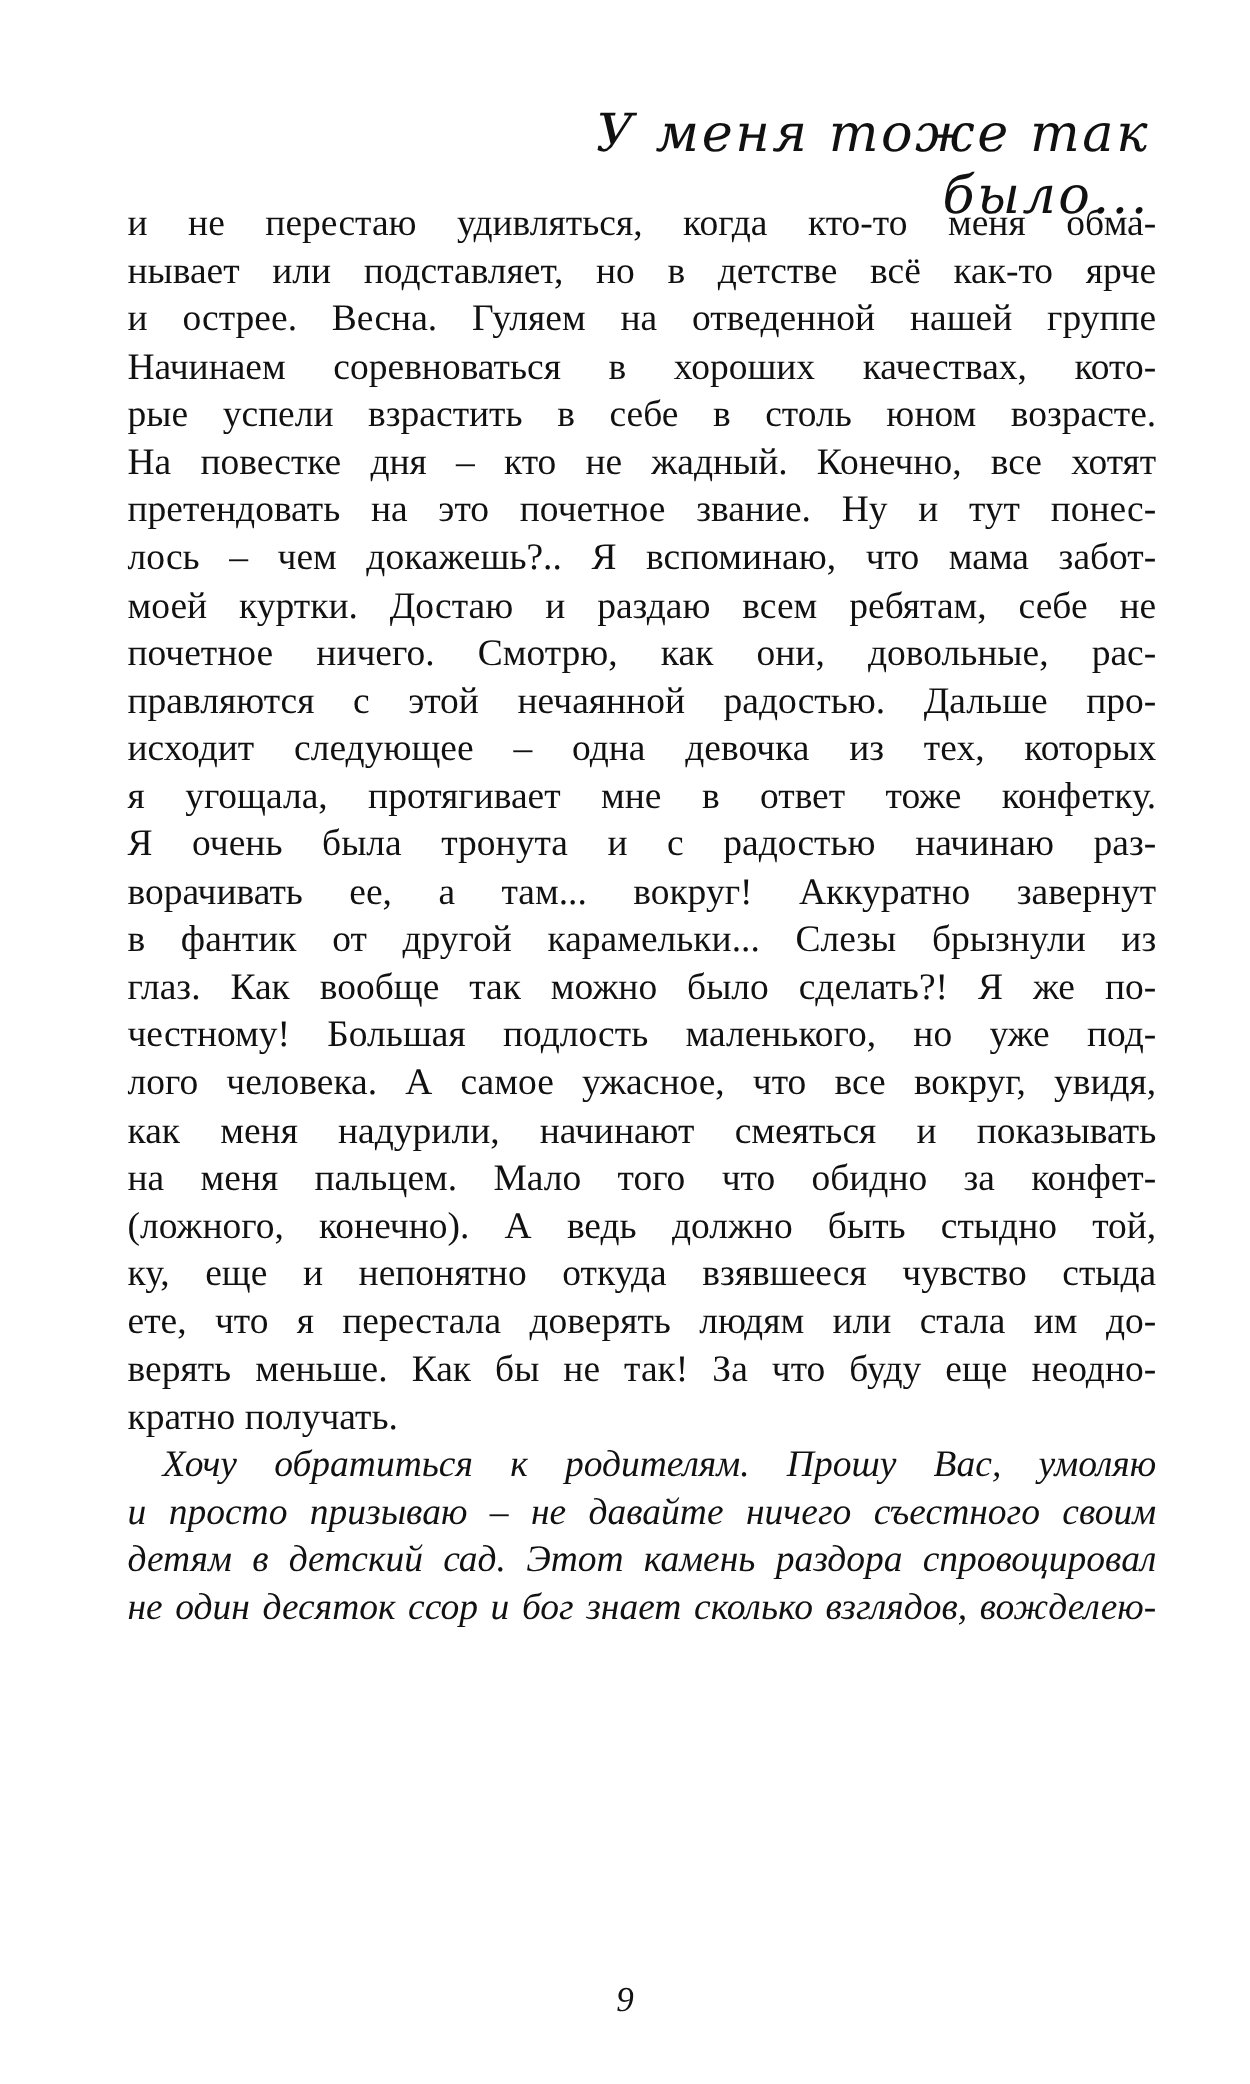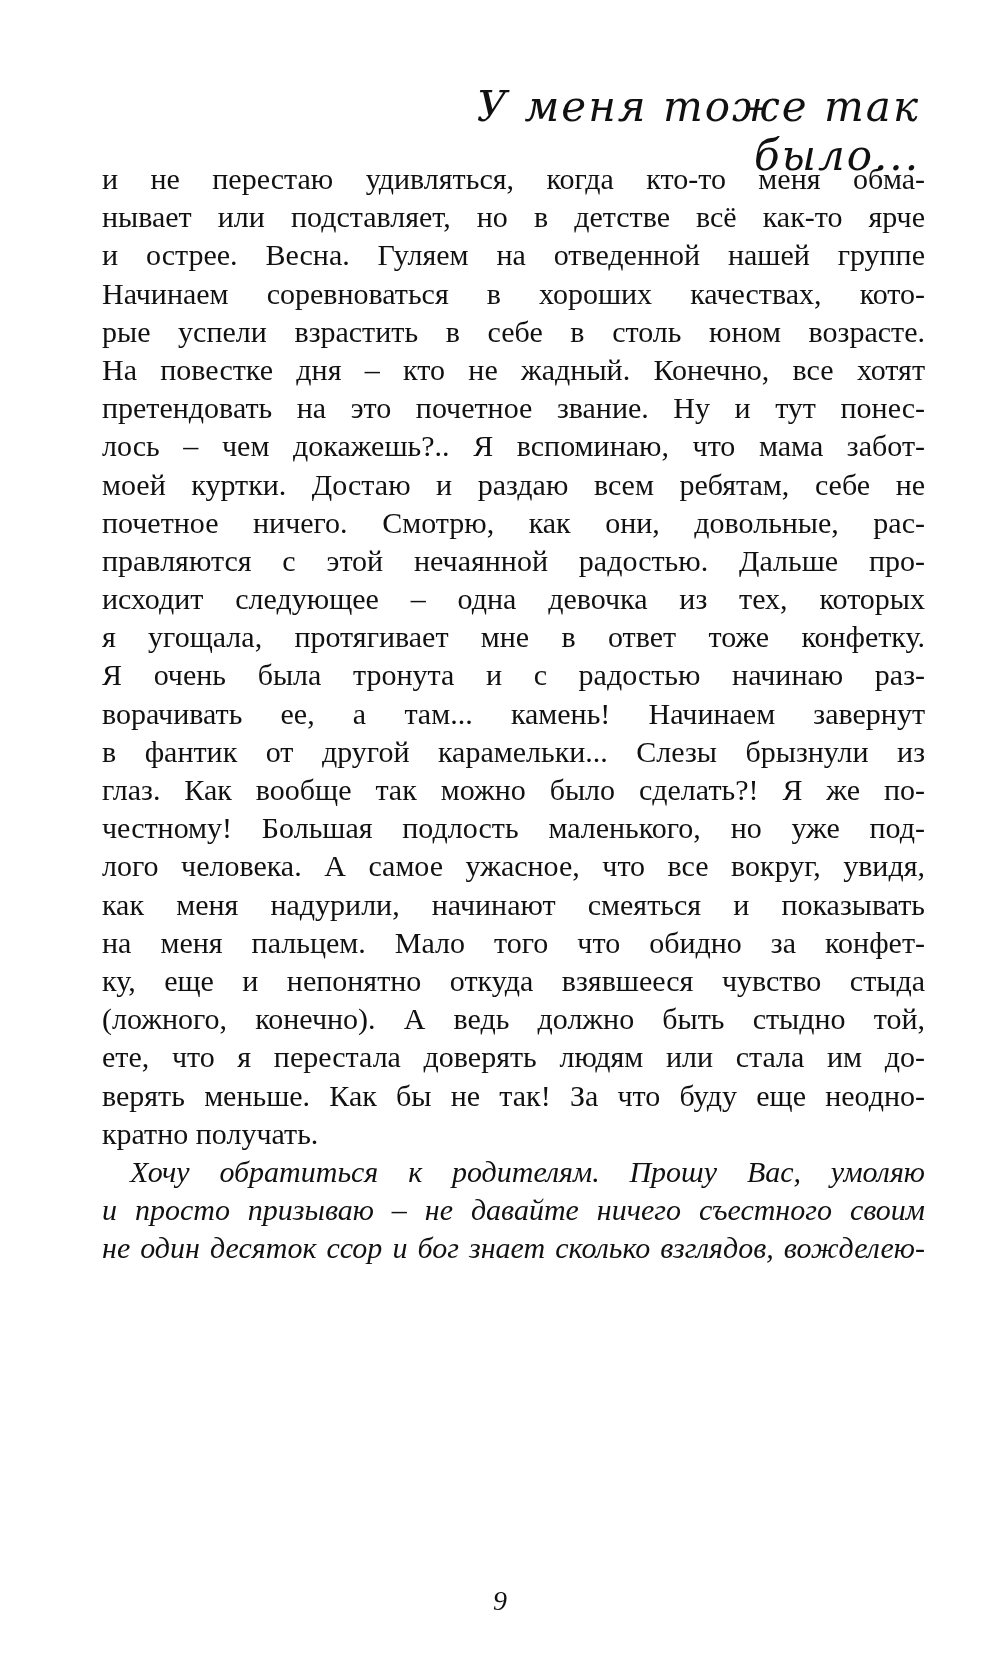--- a/index.html
+++ b/index.html
@@ -33,33 +33,34 @@
     <span class="line"><span class="t">рые успели взрастить в себе в столь юном возрасте.</span></span>
     <span class="line"><span class="t">На повестке дня – кто не жадный. Конечно, все хотят</span></span>
     <span class="line"><span class="t">претендовать на это почетное звание. Ну и тут понес-</span></span>
     <span class="line"><span class="t">лось – чем докажешь?.. Я вспоминаю, что мама забот-</span></span>
     <span class="line"><span class="t">моей куртки. Достаю и раздаю всем ребятам, себе не</span></span>
     <span class="line"><span class="t">почетное ничего. Смотрю, как они, довольные, рас-</span></span>
     <span class="line"><span class="t">правляются с этой нечаянной радостью. Дальше про-</span></span>
     <span class="line"><span class="t">исходит следующее – одна девочка из тех, которых</span></span>
     <span class="line"><span class="t">я угощала, протягивает мне в ответ тоже конфетку.</span></span>
     <span class="line"><span class="t">Я очень была тронута и с радостью начинаю раз-</span></span>
-    <span class="line"><span class="t">ворачивать ее, а там... камень! Начинаем завернут</span></span>
+    <span class="line"><span class="t">ворачивать ее, а там... вокруг! Аккуратно завернут</span></span>
     <span class="line"><span class="t">в фантик от другой карамельки... Слезы брызнули из</span></span>
     <span class="line"><span class="t">глаз. Как вообще так можно было сделать?! Я же по-</span></span>
     <span class="line"><span class="t">честному! Большая подлость маленького, но уже под-</span></span>
     <span class="line"><span class="t">лого человека. А самое ужасное, что все вокруг, увидя,</span></span>
     <span class="line"><span class="t">как меня надурили, начинают смеяться и показывать</span></span>
     <span class="line"><span class="t">на меня пальцем. Мало того что обидно за конфет-</span></span>
+    <span class="line"><span class="t">(ложного, конечно). А ведь должно быть стыдно той,</span></span>
     <span class="line"><span class="t">ку, еще и непонятно откуда взявшееся чувство стыда</span></span>
-    <span class="line"><span class="t">(ложного, конечно). А ведь должно быть стыдно той,</span></span>
     <span class="line"><span class="t">ете, что я перестала доверять людям или стала им до-</span></span>
     <span class="line"><span class="t">верять меньше. Как бы не так! За что буду еще неодно-</span></span>
     <span class="line last"><span class="t">кратно получать.</span></span>
   </div>
   <div class="italic">
     <span class="line indent"><span class="t">Хочу обратиться к родителям. Прошу Вас, умоляю</span></span>
     <span class="line"><span class="t">и просто призываю – не давайте ничего съестного своим</span></span>
+    <span class="line"><span class="t">детям в детский сад. Этот камень раздора спровоцировал</span></span>
     <span class="line"><span class="t">не один десяток ссор и бог знает сколько взглядов, вожделею-</span></span>
   </div>
 </div>
 
 <div class="page-number">9</div>
 
 </body></html>

